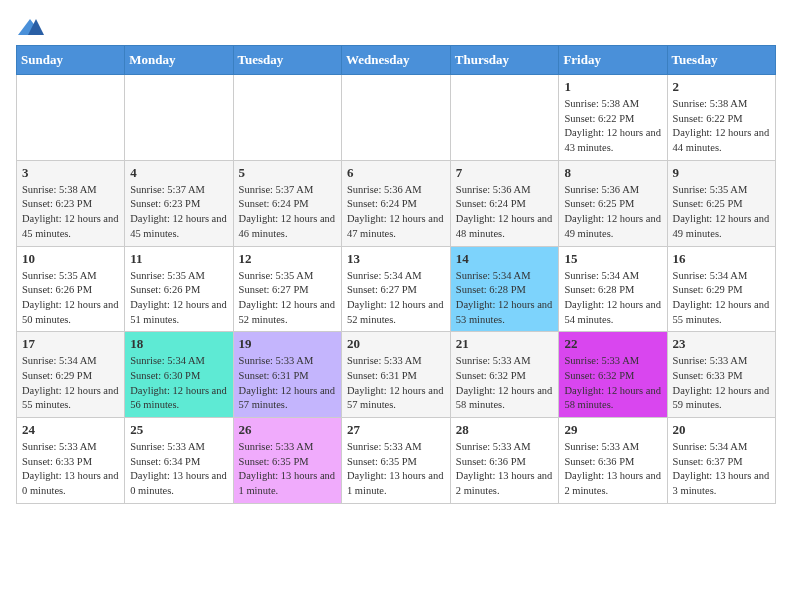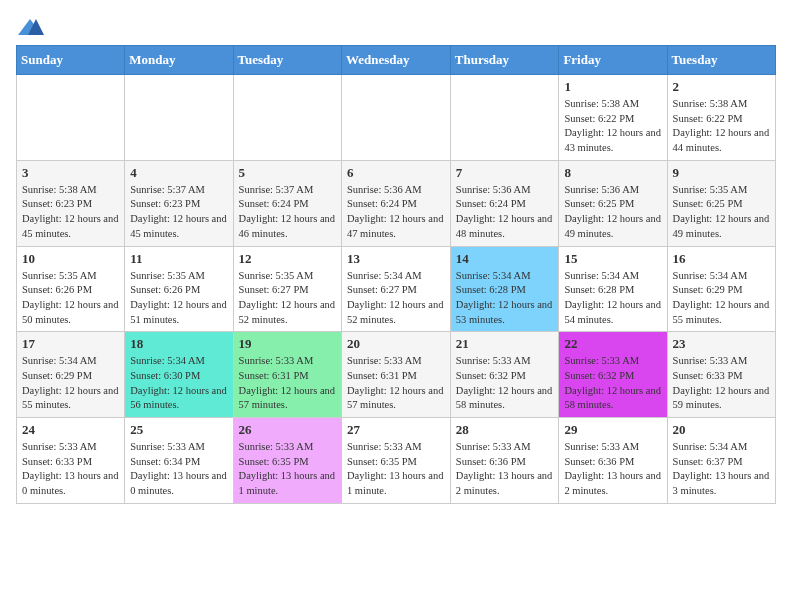--- a/index.html
+++ b/index.html
@@ -246,21 +246,21 @@
 Daylight: 12 hours
 and 55 minutes.</div>
         </td>
         <td style="background: #5eead4;">
           <div class="day-number">18</div>
           <div class="day-info">Sunrise: 5:34 AM
 Sunset: 6:30 PM
 Daylight: 12 hours
 and 56 minutes.</div>
         </td>
-        <td style="background: #86efac;">
+        <td style="background: #c4b5fd;">
           <div class="day-number">19</div>
           <div class="day-info">Sunrise: 5:33 AM
 Sunset: 6:31 PM
 Daylight: 12 hours
 and 57 minutes.</div>
         </td>
         <td style="background: rgb(245, 245, 245);">
           <div class="day-number">20</div>
           <div class="day-info">Sunrise: 5:33 AM
 Sunset: 6:31 PM

